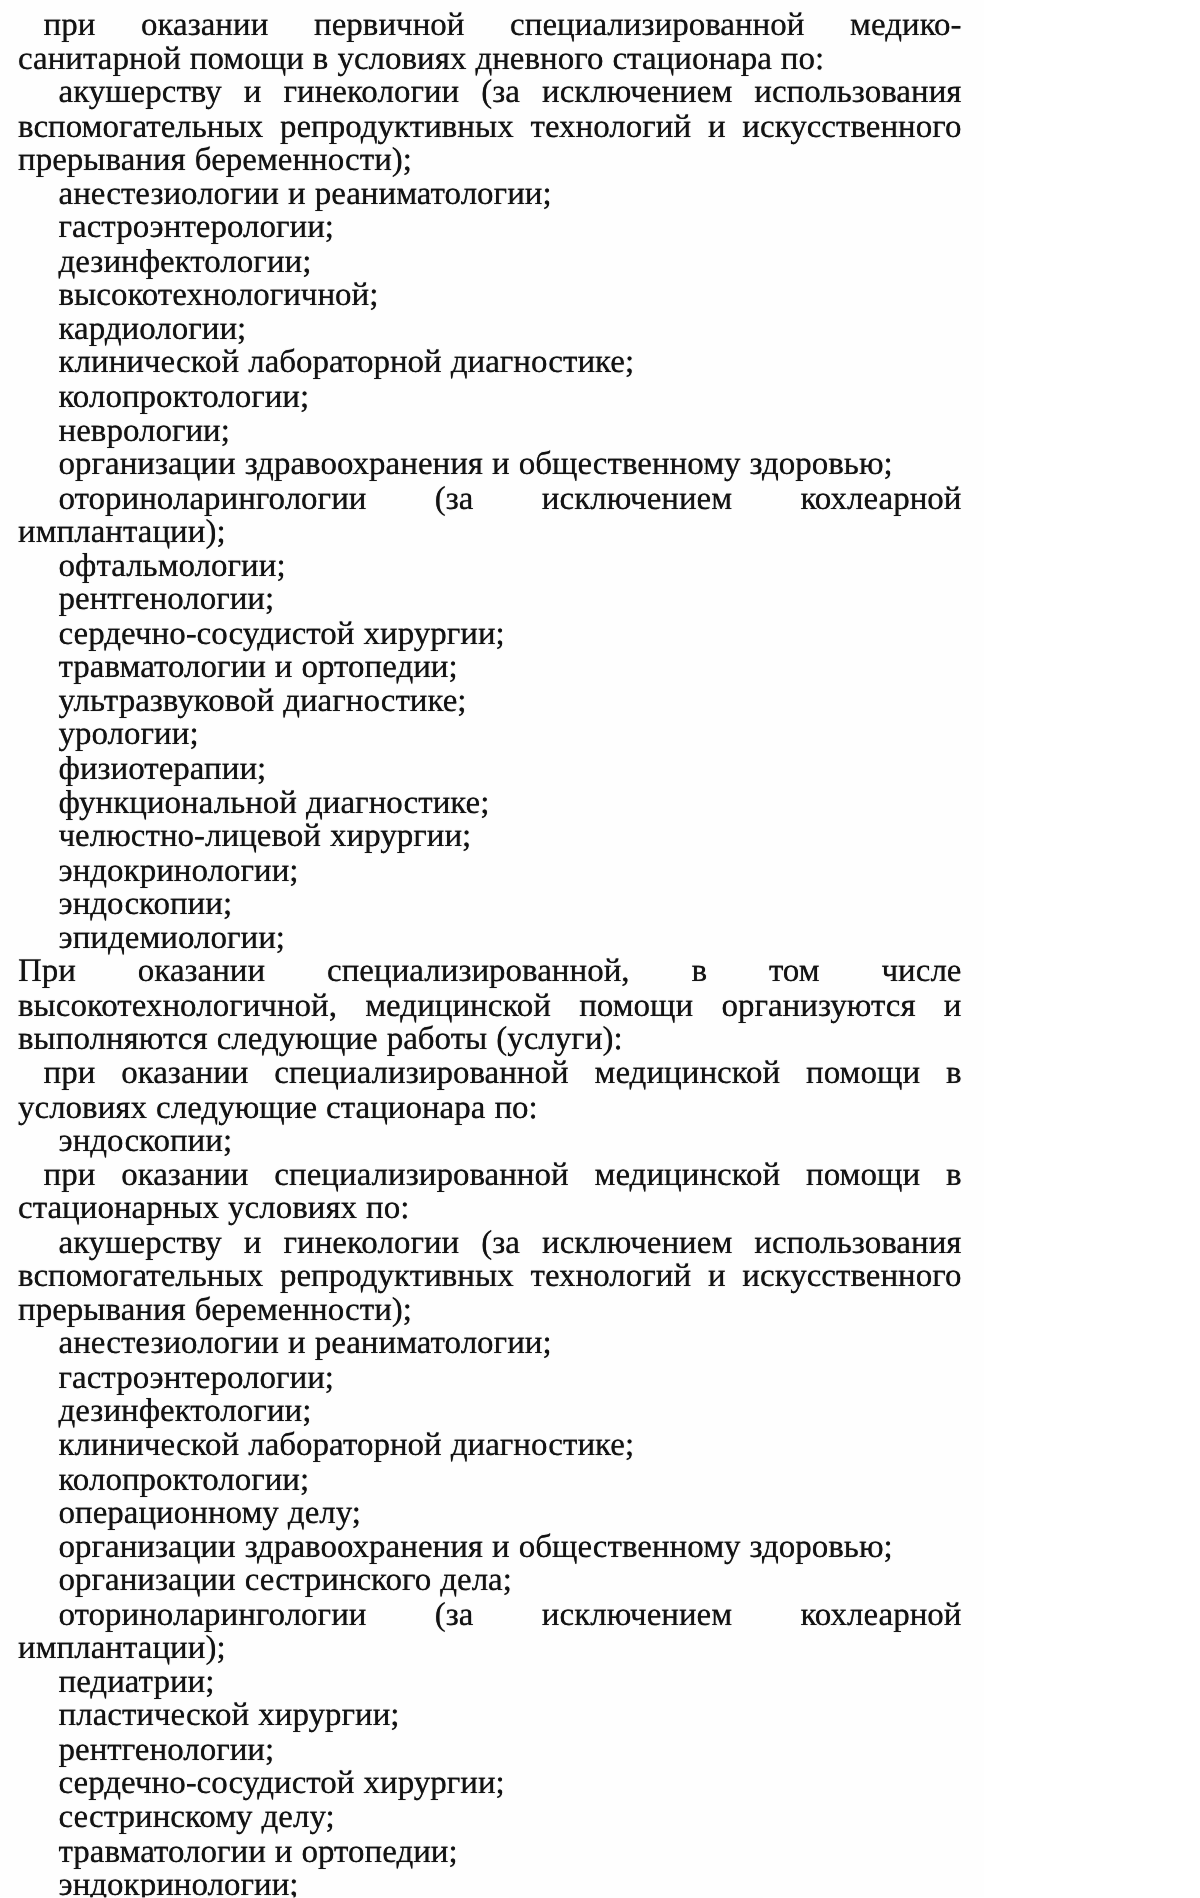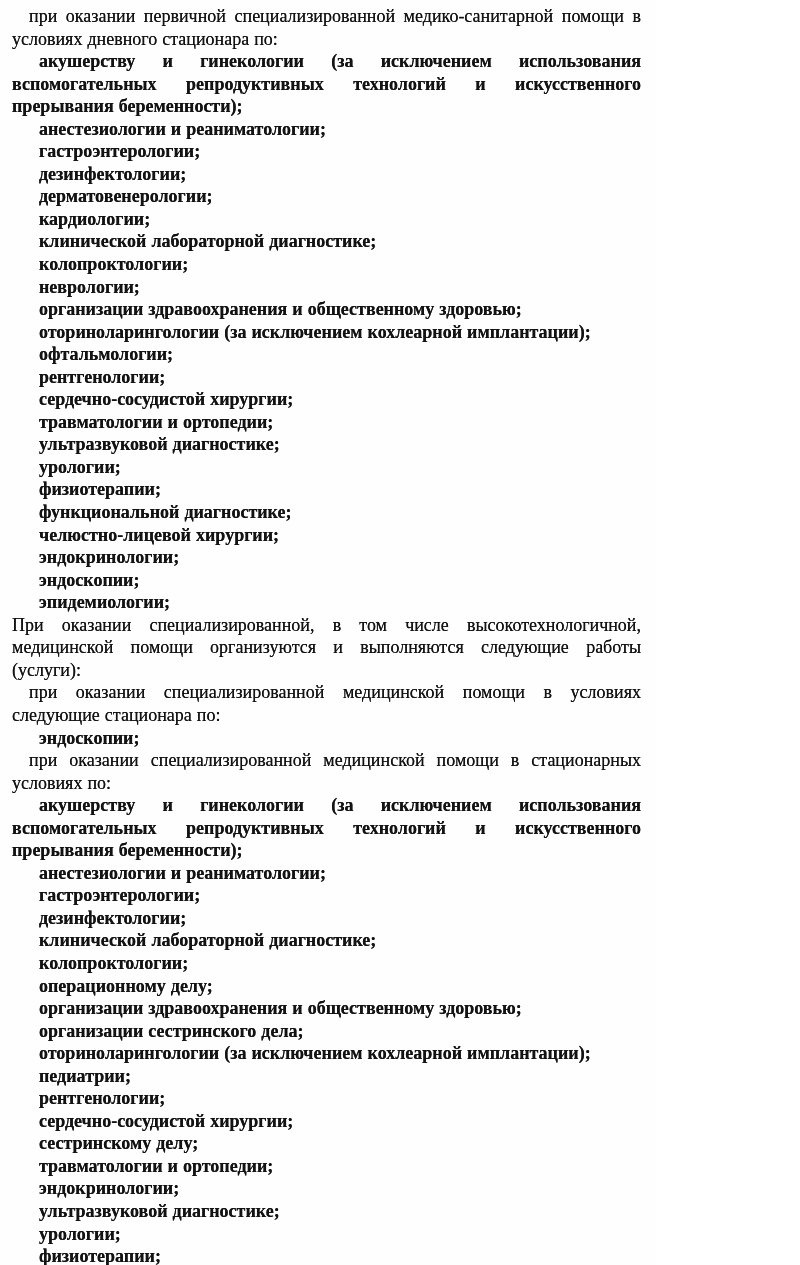--- a/index.html
+++ b/index.html
@@ -8,47 +8,47 @@
     background: #ffffff;
   }
   .page {
     position: relative;
     width: 656px;
     height: 1265px;
     box-sizing: border-box;
     padding: 5px 15px 0 12px;
     background: #fefefe;
     font-family: "Liberation Serif", "DejaVu Serif", serif;
-    font-size: 18px;
+    font-size: 22px;
     line-height: 22.55px;
     color: #131313;
     overflow: hidden;
   }
   .page p {
     margin: 0;
     text-align: justify;
     
     text-shadow: 0 0 0.45px rgba(0,0,0,0.85);
     word-spacing: 0.5px;
   }
   .indent-para  { text-indent: 17px; }  
-  .indent-item  { text-indent: 27px; font-weight: bold; }  
+  .indent-item  { text-indent: 27px; }  
   .indent-flush { text-indent: 0; }     
 </style>
 </head>
 <body>
 
 <div class="page">
   <div>
       <p class="indent-para">при оказании первичной специализированной медико-санитарной помощи в условиях дневного стационара по:</p>
       <p class="indent-item">акушерству и гинекологии (за исключением использования вспомогательных репродуктивных технологий и искусственного прерывания беременности);</p>
       <p class="indent-item">анестезиологии и реаниматологии;</p>
       <p class="indent-item">гастроэнтерологии;</p>
       <p class="indent-item">дезинфектологии;</p>
-      <p class="indent-item">дерматовенерологии;</p>
+      <p class="indent-item">высокотехнологичной;</p>
       <p class="indent-item">кардиологии;</p>
       <p class="indent-item">клинической лабораторной диагностике;</p>
       <p class="indent-item">колопроктологии;</p>
       <p class="indent-item">неврологии;</p>
       <p class="indent-item">организации здравоохранения и общественному здоровью;</p>
       <p class="indent-item">оториноларингологии (за исключением кохлеарной имплантации);</p>
       <p class="indent-item">офтальмологии;</p>
       <p class="indent-item">рентгенологии;</p>
       <p class="indent-item">сердечно-сосудистой хирургии;</p>
       <p class="indent-item">травматологии и ортопедии;</p>
@@ -68,20 +68,21 @@
       <p class="indent-item">анестезиологии и реаниматологии;</p>
       <p class="indent-item">гастроэнтерологии;</p>
       <p class="indent-item">дезинфектологии;</p>
       <p class="indent-item">клинической лабораторной диагностике;</p>
       <p class="indent-item">колопроктологии;</p>
       <p class="indent-item">операционному делу;</p>
       <p class="indent-item">организации здравоохранения и общественному здоровью;</p>
       <p class="indent-item">организации сестринского дела;</p>
       <p class="indent-item">оториноларингологии (за исключением кохлеарной имплантации);</p>
       <p class="indent-item">педиатрии;</p>
+      <p class="indent-item">пластической хирургии;</p>
       <p class="indent-item">рентгенологии;</p>
       <p class="indent-item">сердечно-сосудистой хирургии;</p>
       <p class="indent-item">сестринскому делу;</p>
       <p class="indent-item">травматологии и ортопедии;</p>
       <p class="indent-item">эндокринологии;</p>
       <p class="indent-item">ультразвуковой диагностике;</p>
       <p class="indent-item">урологии;</p>
       <p class="indent-item">физиотерапии;</p>
     </div>
 </div>

